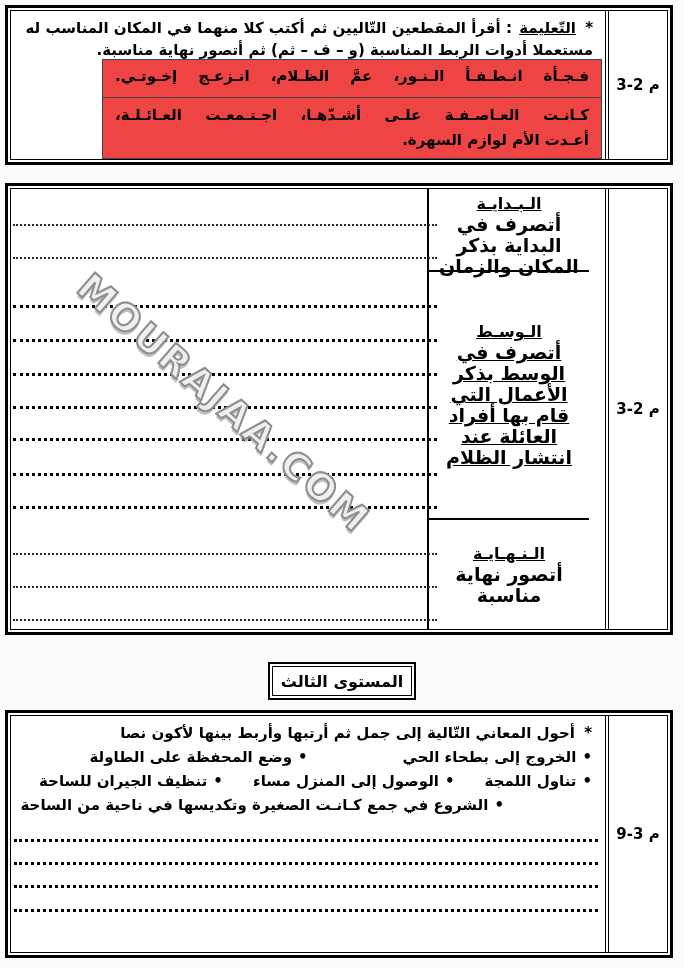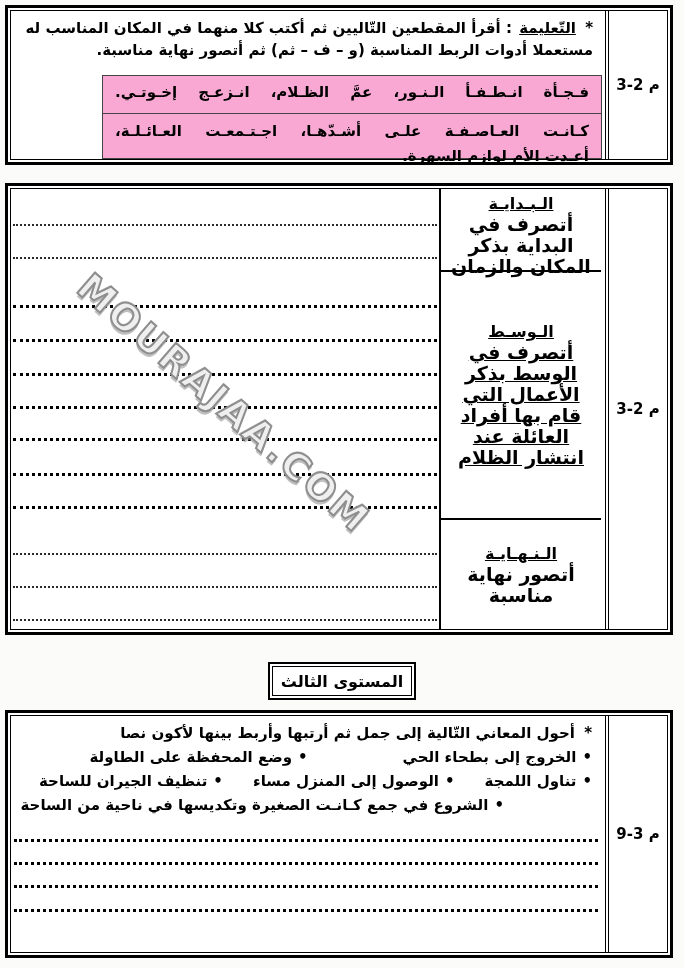--- a/index.html
+++ b/index.html
@@ -19,36 +19,36 @@
     display:flex;align-items:center;justify-content:center;
   }
   .ref-label{direction:ltr;font-weight:bold;font-size:15px;white-space:nowrap;}
 
   
   .content1{position:absolute;top:0;bottom:0;left:0;right:66px;padding:6px 8px 0 6px;box-sizing:border-box;}
   .instr-line{font-weight:bold;font-size:15px;line-height:22px;white-space:nowrap;}
   .instr-line .star{margin-left:4px;}
   .instr-line u{margin-left:2px;}
   .passage-table{
-    position:absolute;bottom:0;right:-1px;width:500px;height:84px;
-    border:1px solid #444;box-sizing:border-box;background:#f9a8d4;
+    position:absolute;bottom:0;right:-1px;width:500px;height:100px;
+    border:1px solid #444;box-sizing:border-box;background:#ef4444;
   }
   .passage-row1{
     height:38px;border-bottom:1px solid #444;box-sizing:border-box;
     display:block;padding:7px 12px 0 12px;
     font-weight:bold;font-size:15px;
     text-align:right;text-align-last:justify;
   }
   .passage-row2{padding:5px 12px 0 12px;font-weight:bold;font-size:15px;line-height:25px;}
   .passage-row2 .l1{text-align:right;text-align-last:justify;}
   .passage-row2 .l2{}
 
   
   .guide-col{
-    position:absolute;top:0;bottom:0;right:66px;width:162px;
+    position:absolute;top:0;bottom:0;right:78px;width:162px;
     border-left:2px solid #000;box-sizing:border-box;
     display:flex;flex-direction:column;
   }
   .guide-cell{box-sizing:border-box;text-align:center;font-weight:bold;}
   .guide-cell .g-title{font-size:16px;text-decoration:underline;display:block;margin-bottom:1px;}
   .guide-cell .g-desc{font-size:19px;line-height:21px;display:block;padding:0 5px;}
   .cell-beginning{height:83px;border-bottom:2px solid #000;padding-top:5px;}
   .cell-middle{height:248px;border-bottom:2px solid #000;display:flex;flex-direction:column;justify-content:center;text-decoration:underline;}
   .cell-end{flex:1;display:flex;flex-direction:column;justify-content:center;}
 

